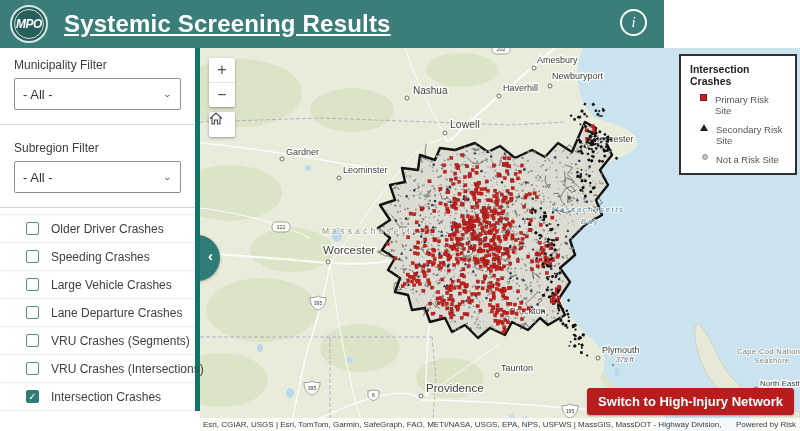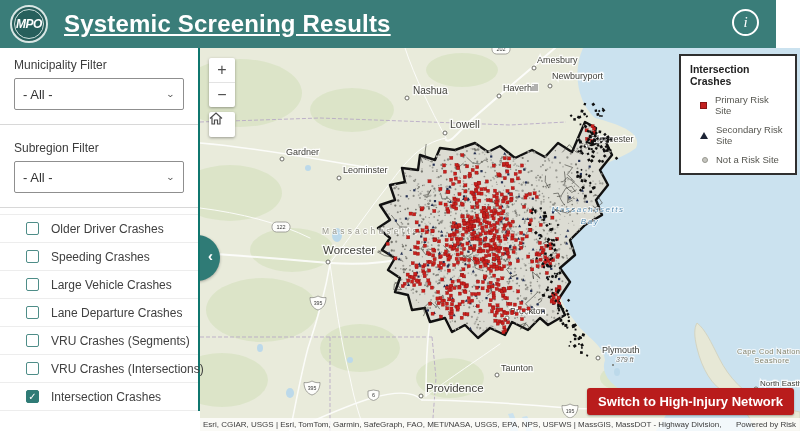--- a/index.html
+++ b/index.html
@@ -1,35 +1,35 @@
 <!DOCTYPE html>
 <html><head>
 <meta charset="utf-8">
 <style>
   html,body{margin:0;padding:0;width:800px;height:431px;overflow:hidden;
     font-family:"Liberation Sans","DejaVu Sans",sans-serif;background:#fff;}
   .app{position:relative;width:800px;height:431px;overflow:hidden;}
 
   
-  .header{position:absolute;left:0;top:0;width:776px;height:48px;background:#3a7d79;
+  .header{position:absolute;left:0;top:0;width:664px;height:48px;background:#3a7d79;
     display:flex;align-items:center;z-index:30;}
   .logo{position:absolute;left:10px;top:5px;width:38px;height:38px;border-radius:50%;
     background:#275f5c;border:2px solid #d8e6e4;box-sizing:border-box;
     display:flex;align-items:center;justify-content:center;}
   .logo-inner{width:28px;height:28px;border-radius:50%;border:1px solid #cfe0de;
     display:flex;align-items:center;justify-content:center;}
   .logo-text{color:#fff;font-weight:bold;font-style:italic;font-size:12px;letter-spacing:-0.5px;}
   .title{margin-left:64px;color:#fff;font-size:24px;font-weight:bold;letter-spacing:.2px;text-decoration:underline;}
   .info-btn{position:absolute;right:17px;top:9px;width:27px;height:27px;border-radius:50%;
     border:2px solid #fff;box-sizing:border-box;color:#fff;display:flex;align-items:center;
     justify-content:center;font-size:15px;font-family:"Liberation Serif",serif;font-style:italic;cursor:pointer;}
 
   
   .sidebar{position:absolute;left:0;top:48px;width:200px;height:363px;background:#fff;
-    border-right:2px solid #0f766e;box-sizing:border-box;z-index:20;}
+    border-right:5px solid #0f766e;box-sizing:border-box;z-index:20;}
   .filter-block{padding:10px 14px 12px 14px;}
   .filter-label{font-size:12px;color:#3c3c3c;margin-bottom:6px;}
   .select{height:30px;border:1px solid #8f8f8f;border-radius:2px;display:flex;align-items:center;
     padding:0 8px;font-size:13px;color:#333;cursor:pointer;background:#fff;justify-content:space-between;text-align:center;}
   .chev{font-size:11px;color:#555;transform:scaleY(.8);}
   .divider{height:1px;background:#d8d8d8;margin:2px 0 6px 0;}
   .layers{margin-top:4px;}
   .layer-row{display:flex;align-items:center;height:27px;padding-left:26px;cursor:pointer;
     border-bottom:1px solid #ededed;}
   .layer-row:first-child{border-top:1px solid #ededed;}
@@ -53,21 +53,21 @@
     box-shadow:0 1px 3px rgba(0,0,0,.35);display:flex;align-items:center;justify-content:center;
     cursor:pointer;z-index:6;}
 
   .collapse-tab{position:absolute;left:-26px;top:187px;width:46px;height:46px;border-radius:50%;
     background:#2f7b76;z-index:6;cursor:pointer;box-shadow:0 1px 3px rgba(0,0,0,.3);}
   .collapse-tab .glyph{position:absolute;right:7px;top:12px;color:#fff;font-size:15px;font-weight:bold;}
 
   .legend{position:absolute;left:479px;top:6px;width:118px;background:#fff;border:2px solid #2f2f2f;
     box-sizing:border-box;z-index:6;padding:7px 8px 8px 9px;}
   .legend-title{font-size:10.5px;font-weight:bold;color:#222;margin-bottom:7px;}
-  .legend-item{display:flex;align-items:center;margin:0 0 8px 10px;}
+  .legend-item{display:flex;align-items:flex-start;margin:0 0 8px 10px;}
   .legend-item:last-child{margin-bottom:0;}
   .legend-label{font-size:9.5px;color:#565650;margin-left:8px;}
   .sym-red{width:7px;height:7px;background:#c32121;border:1px solid #8a1616;box-sizing:border-box;flex:none;}
   .sym-tri{width:0;height:0;border-left:4px solid transparent;border-right:4px solid transparent;
     border-bottom:7px solid #1d2335;flex:none;}
   .sym-dot{width:4px;height:4px;border-radius:50%;background:#c6c6c0;border:1px solid #97978f;
     box-sizing:content-box;flex:none;margin-left:2px;}
 
   .attribution{position:absolute;left:0;bottom:0;width:600px;height:13px;
     background:rgba(255,255,255,.75);z-index:7;display:flex;align-items:center;

